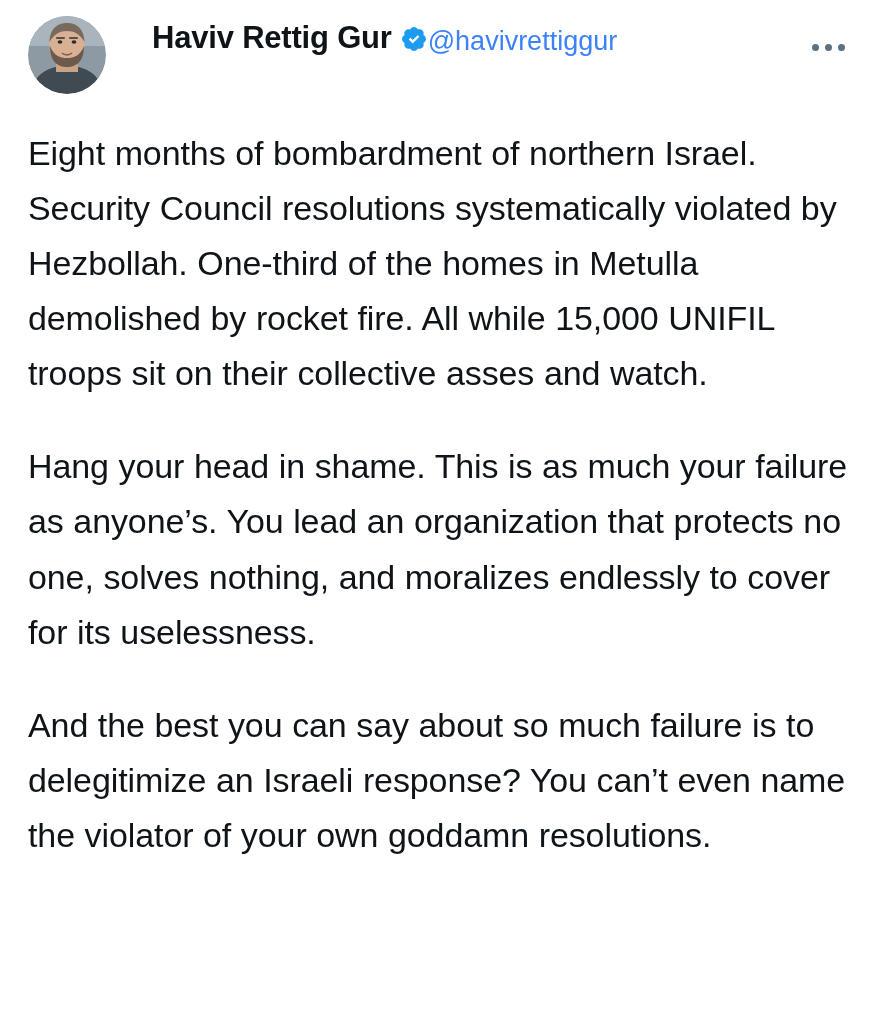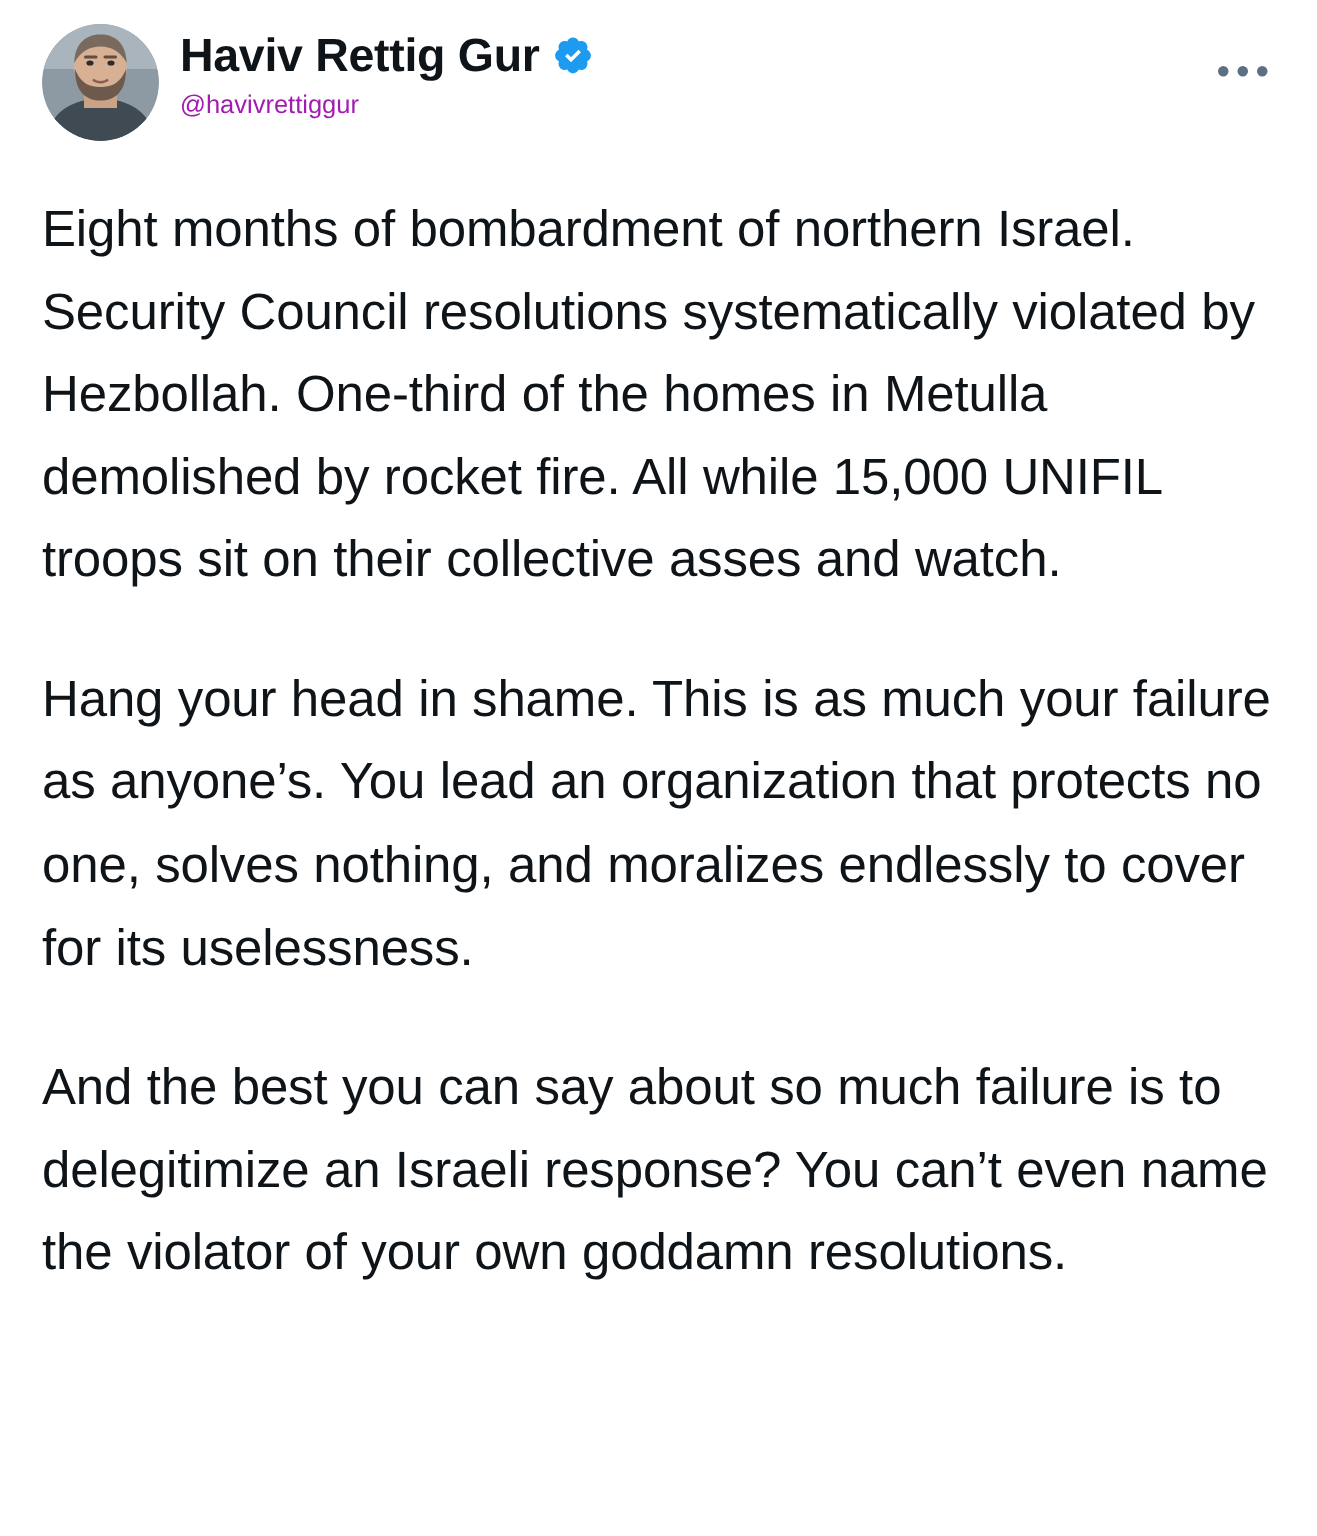--- a/index.html
+++ b/index.html
@@ -36,24 +36,25 @@
     height: 78px;
     border-radius: 50%;
     flex: 0 0 78px;
     overflow: hidden;
     background: #cfd9de;
     position: relative;
   }
   .avatar svg { display: block; width: 78px; height: 78px; }
   .identity {
     display: flex;
-    flex-direction: column;
+    flex-direction: row;
     justify-content: center;
     padding-top: 4px;
     min-width: 0;
+    margin-left: 32px;
   }
   .name-row {
     display: flex;
     align-items: center;
     gap: 8px;
     line-height: 1.1;
   }
   .display-name {
     font-size: 31px;
     font-weight: bold;
@@ -62,22 +63,22 @@
     white-space: nowrap;
   }
   .verified-badge {
     width: 28px;
     height: 28px;
     flex: 0 0 28px;
     display: inline-block;
   }
   .verified-badge svg { display: block; width: 28px; height: 28px; }
   .handle {
-    font-size: 17px;
-    color: #a21caf;
+    font-size: 27px;
+    color: #3b82f6;
     margin-top: 6px;
     white-space: nowrap;
   }
   .more-button {
     position: absolute;
     top: 16px;
     right: 0;
     width: 44px;
     height: 30px;
     display: flex;

